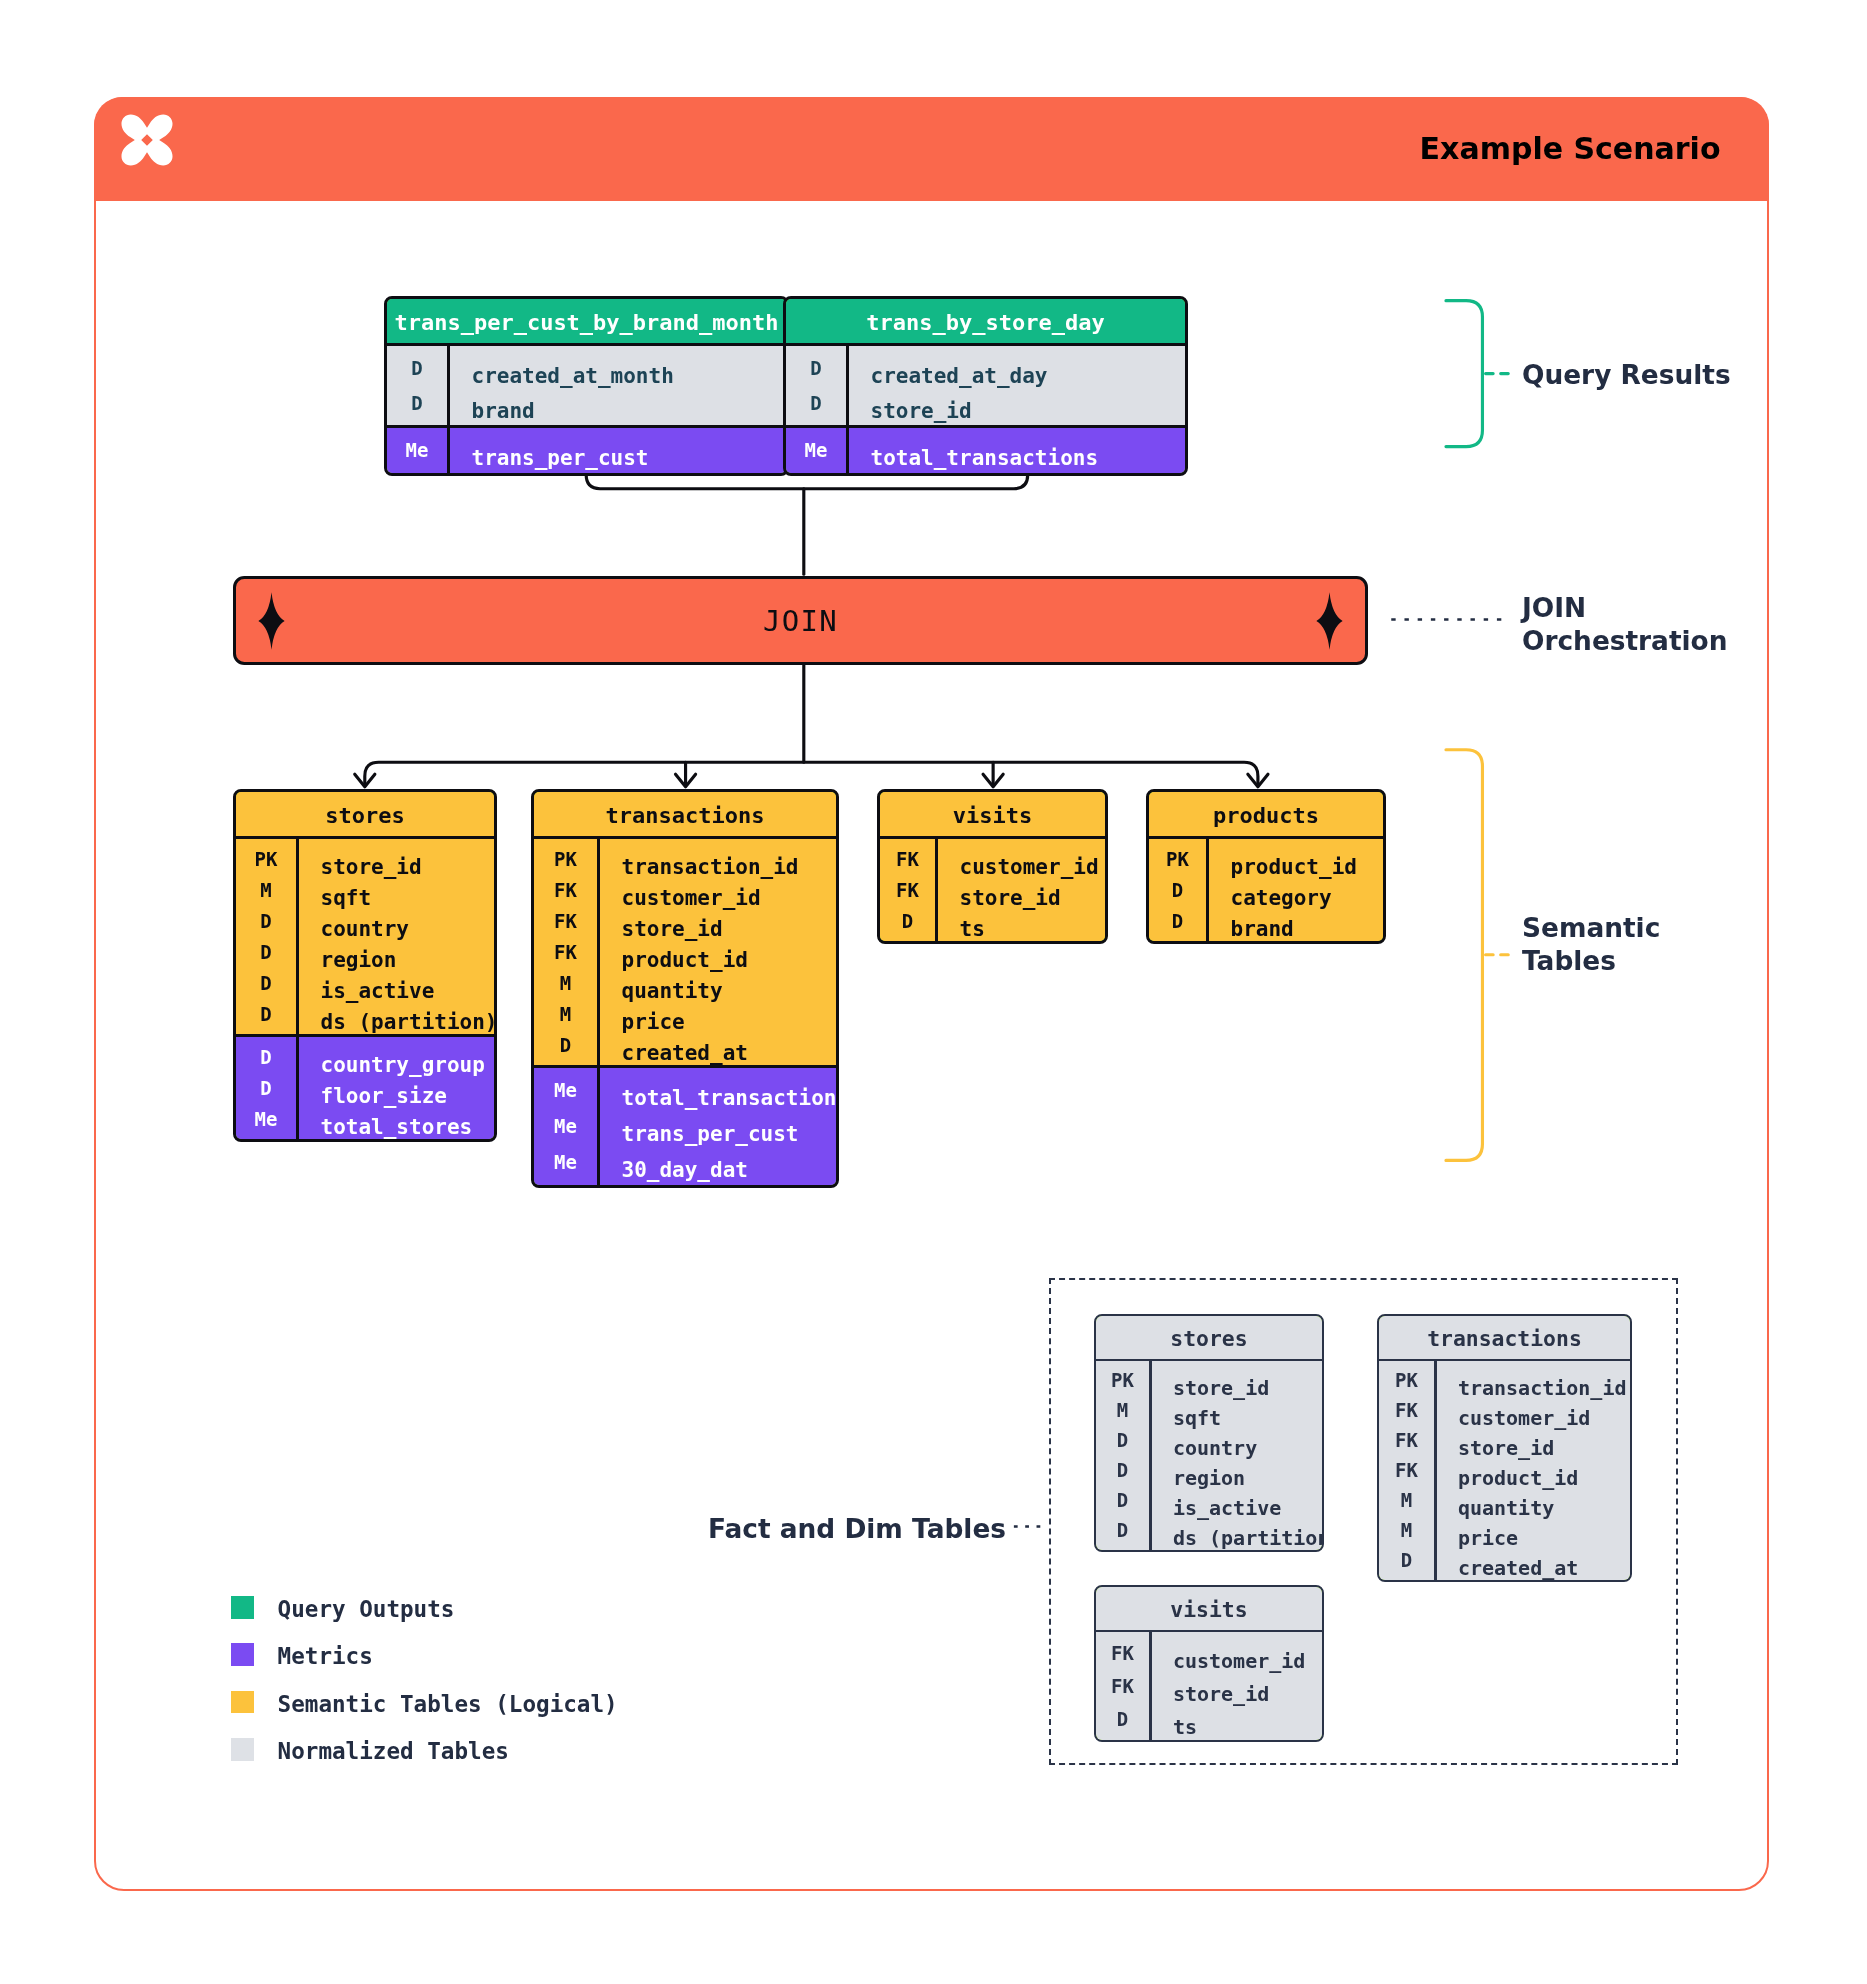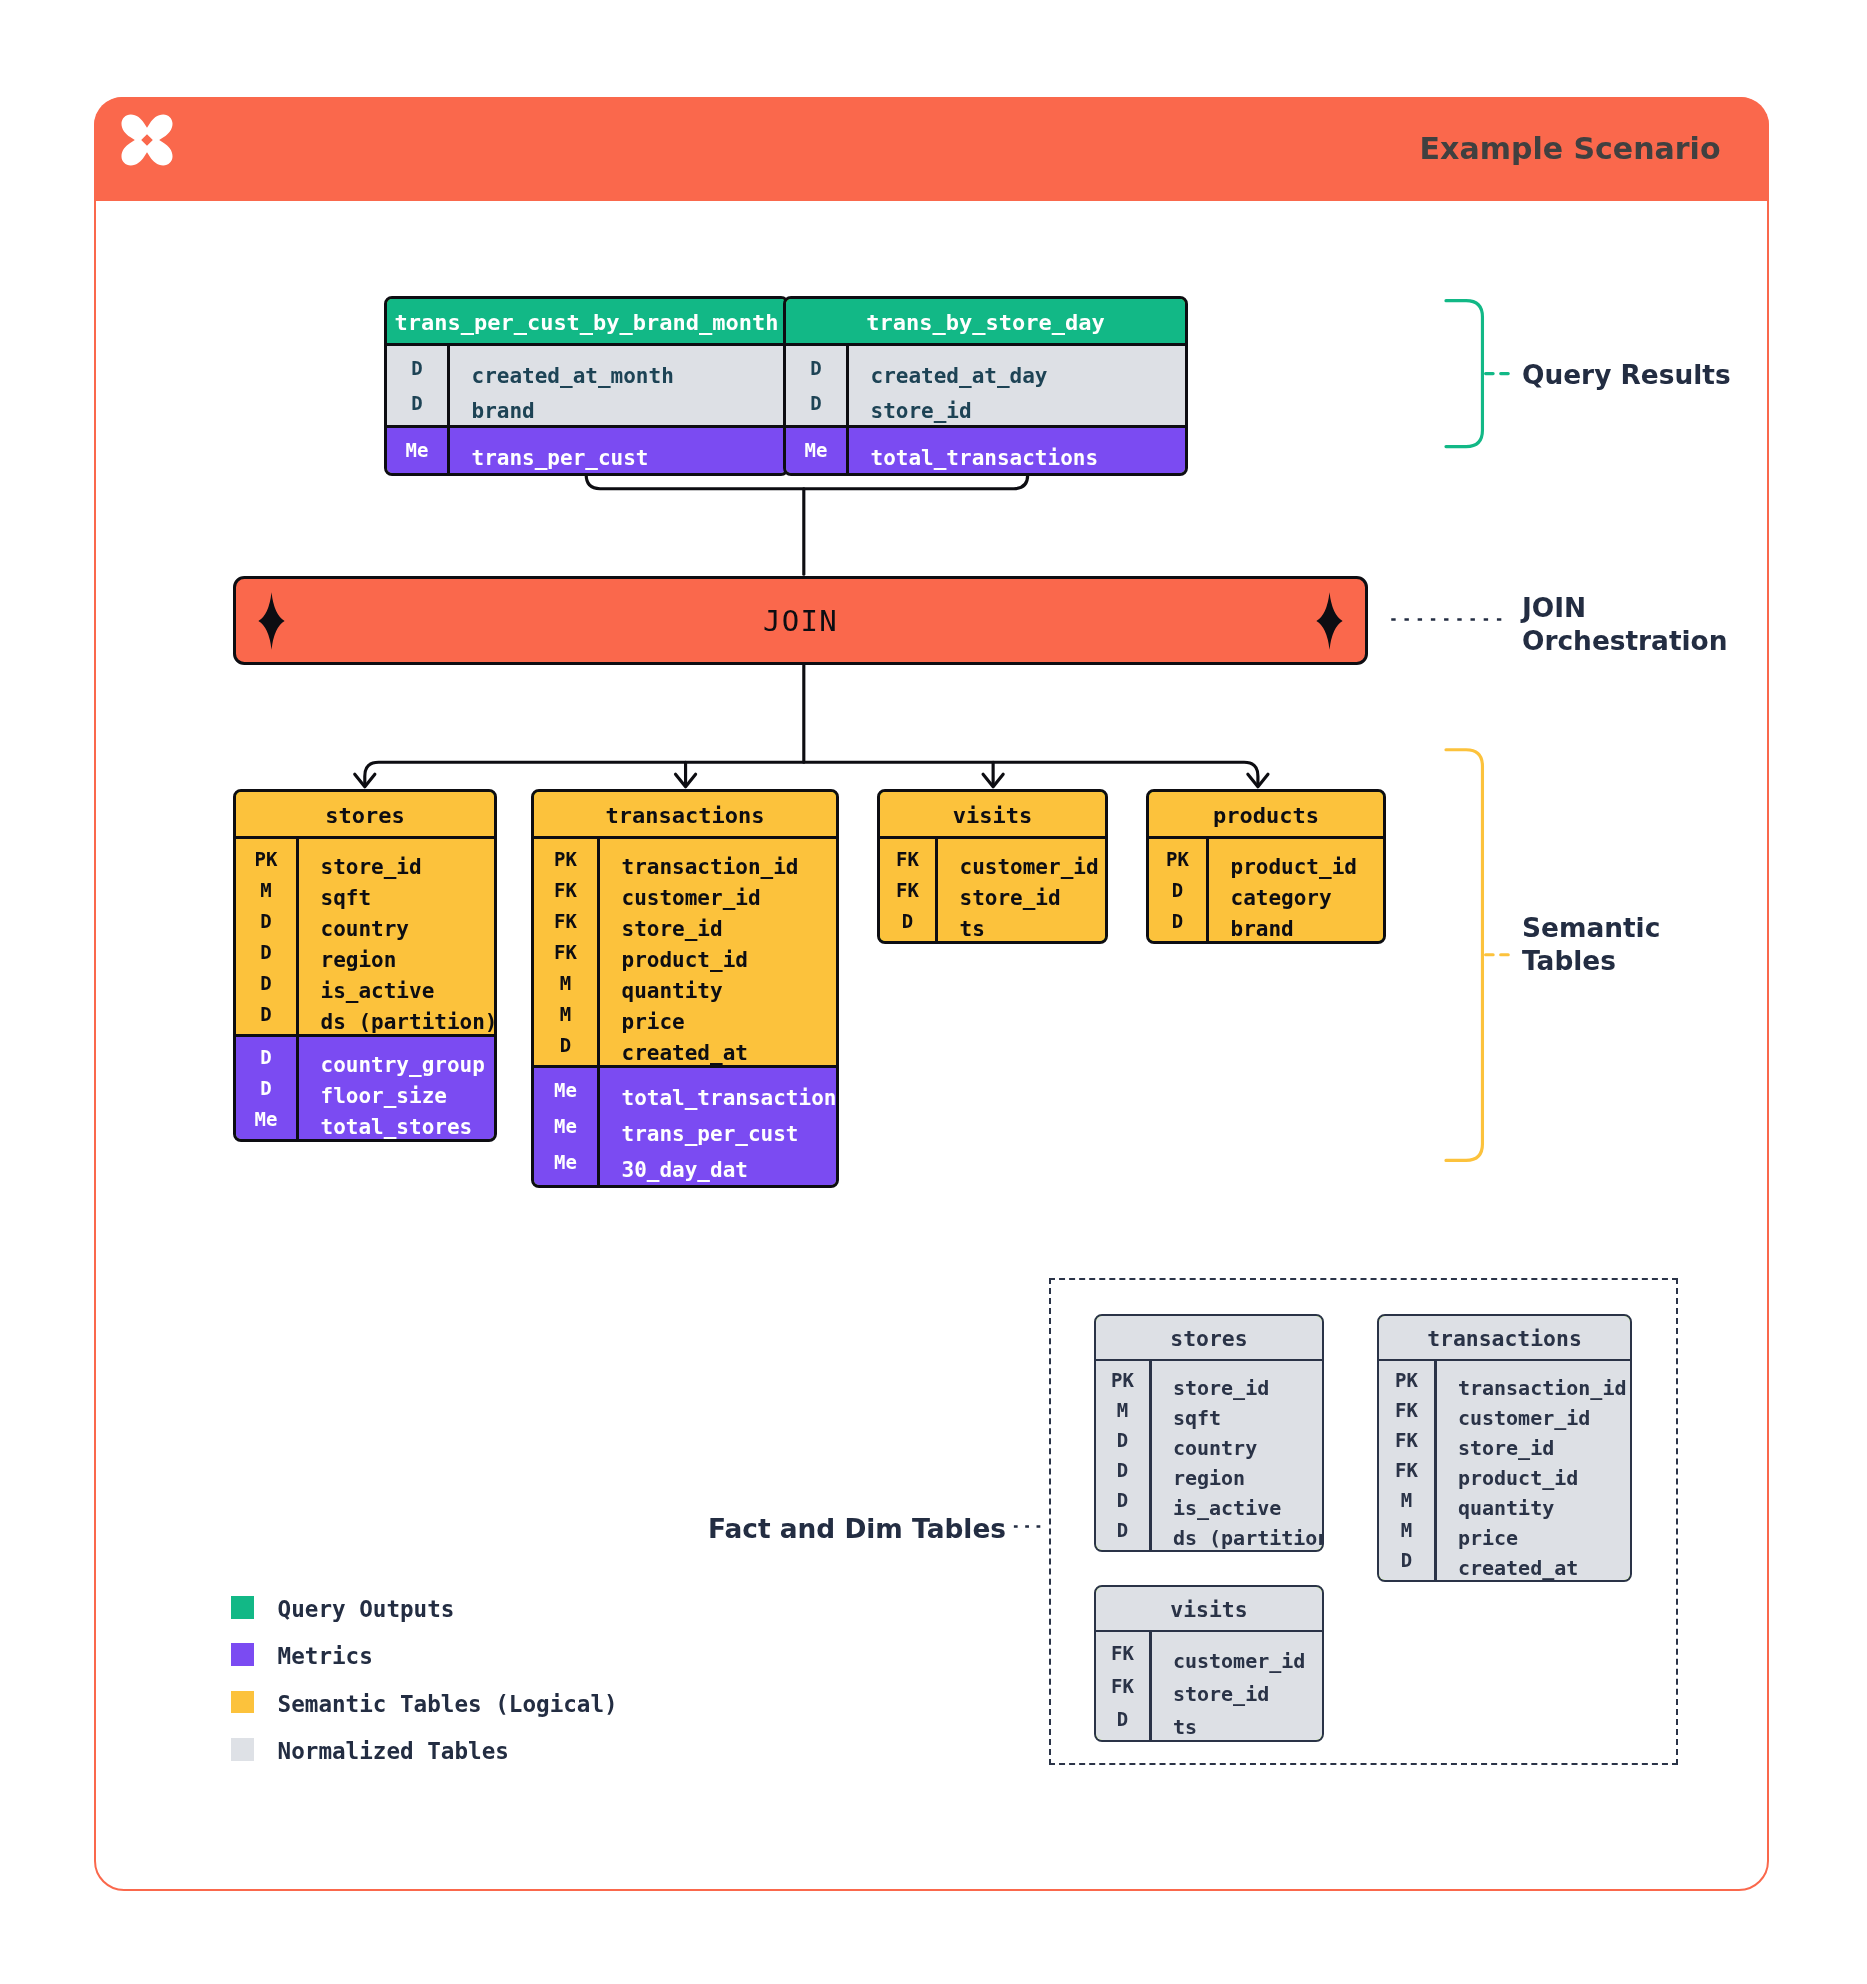--- a/index.html
+++ b/index.html
@@ -7,21 +7,21 @@
   .mono{font-family:"DejaVu Sans Mono","Liberation Mono",monospace;}
   .sans{font-family:"DejaVu Sans","Liberation Sans",sans-serif;}
   #stage{position:relative;width:1868px;height:1985px;}
 
   
   #card{position:absolute;left:94px;top:97px;width:1675px;height:1794px;
         background:#ffffff;border:2.5px solid #FA684C;border-radius:30px;}
   #card-header{position:absolute;left:-2.5px;top:-2.5px;width:1675px;height:104px;
         background:#FA684C;border-radius:28px 28px 0 0;}
   #card-title{position:absolute;right:48px;top:0;height:104px;line-height:104px;
-        font-size:30px;font-weight:bold;color:#404040;}
+        font-size:30px;font-weight:bold;color:#000000;}
   #logo{position:absolute;left:24px;top:14px;width:58px;height:58px;}
 
   
   .tbl{position:absolute;border:3.1px solid #0D0D12;border-radius:8px;overflow:hidden;
        background:#84cc16;--keyw:60px;--divw:3.1px;--divc:#0D0D12;--rowh:31px;--rowh2:31px;z-index:10;}
   .tbl-header{text-align:center;font-weight:bold;font-size:22px;
        font-family:"DejaVu Sans Mono","Liberation Mono",monospace;}
   .sec{position:relative;padding:4.4px 0;}
   .sec::before{content:"";position:absolute;left:var(--keyw);top:0;bottom:0;
        width:var(--divw);background:var(--divc);}

